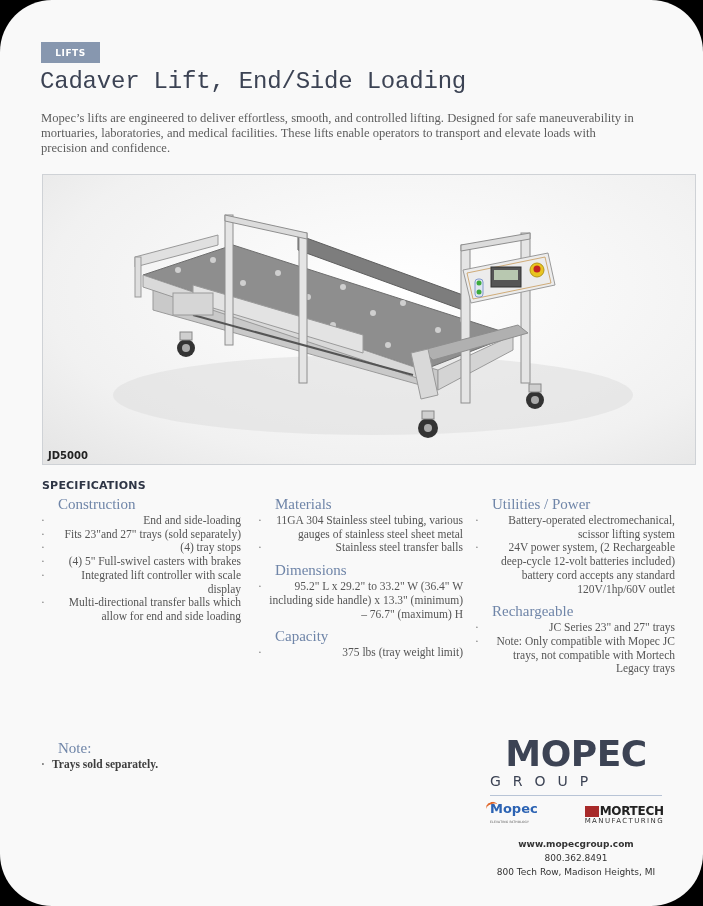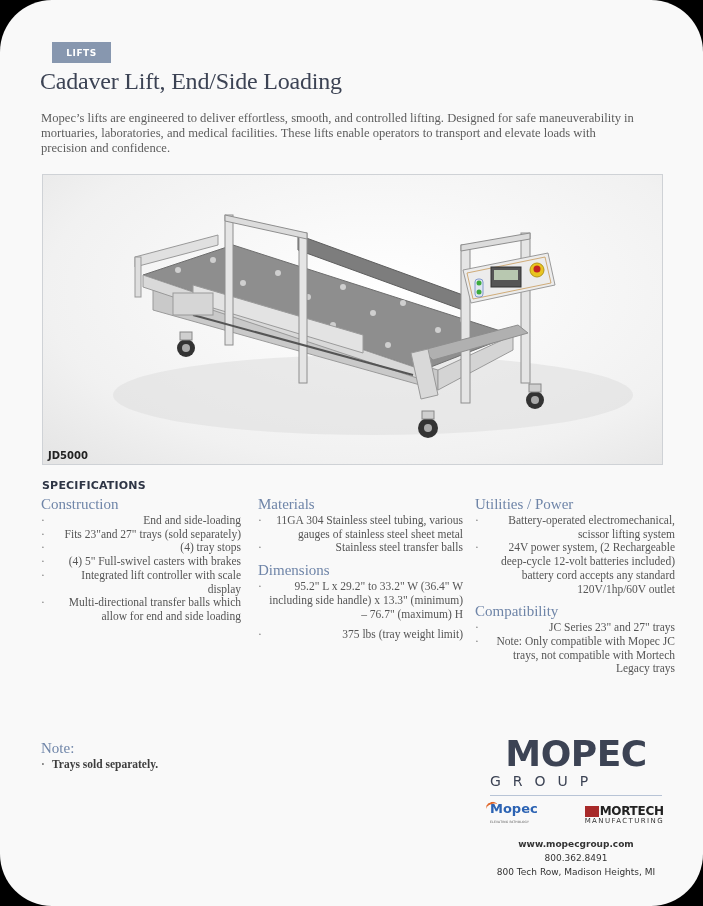--- a/index.html
+++ b/index.html
@@ -5,54 +5,55 @@
     html, body { margin: 0; padding: 0; }
     body {
       width: 703px; height: 906px; background: #000; position: relative; overflow: hidden;
       font-family: "Liberation Serif", serif;
     }
     .page {
       position: absolute; left: 0; top: 0; width: 703px; height: 906px;
       background: #f9f9f9; border-radius: 52px; overflow: hidden;
     }
     .tag {
-      position: absolute; left: 52px; top: 42px; width: 59px; height: 21px;
+      position: absolute; left: 41px; top: 42px; width: 59px; height: 21px;
       background: #8797af; color: #fff; font-family: "DejaVu Sans", sans-serif;
       font-weight: bold; font-size: 9px; letter-spacing: 0.5px;
       display: flex; align-items: center; justify-content: center;
     }
     .title {
-      position: absolute; left: 40px; top: 68px; font-family: Liberation Serif, serif;
+      position: absolute; left: 40px; top: 68px; font-family: Liberation Mono, monospace;
       font-size: 24px; color: #3c4354; font-weight: normal; letter-spacing: -0.2px;
       white-space: nowrap;
       text-align: right;
     }
     .intro {
       position: absolute; left: 41px; top: 111px; width: 600px; font-size: 12.6px;
       line-height: 15.2px; color: #5d5d5d;
     }
     .hero {
       position: absolute; left: 42px; top: 174px; width: 619px; height: 289px;
       border: 1px solid #cfd2d6; background: radial-gradient(ellipse at 55% 40%, #ffffff 0%, #f1f1f1 70%, #e4e4e4 100%);
       overflow: hidden;
+      padding-left: 33px;
     }
     .hero svg { position: absolute; left: 0; top: 0; }
     .model {
       position: absolute; left: 5px; bottom: 3px; font-family: "DejaVu Sans", sans-serif;
       font-size: 10px; font-weight: bold; color: #222;
     }
     .spec-head {
       position: absolute; left: 42px; top: 479px; font-family: "DejaVu Sans", sans-serif;
       font-weight: bold; font-size: 11px; color: #2e3545; letter-spacing: 0.2px;
     }
     .col { position: absolute; top: 496px; }
     .col1 { left: 41px; width: 200px; }
     .col2 { left: 258px; width: 205px; }
     .col3 { left: 475px; width: 200px; }
-    .sec-title { font-size: 15px; color: #6f85a8; margin: 0 0 1px 0; line-height: 17px; }
+    .sec-title { font-size: 15px; color: #6f85a8; margin: 0 0 1px 17px; line-height: 17px; }
     .sec { margin-bottom: 7px; }
     ul { list-style: none; margin: 0; padding: 0; text-align: right; }
     li {
       position: relative; padding-left: 11px; font-size: 11.5px; line-height: 13.7px; color: #555;
     }
     li::before { content: "·"; position: absolute; left: 0; top: 0; color: #777; }
     .note { position: absolute; left: 41px; top: 740px; }
     .note li { font-weight: bold; color: #3e3e3e; }
     .logo-area { position: absolute; left: 478px; top: 735px; width: 196px; }
     .mopec {
@@ -181,36 +182,37 @@
         <li>Stainless steel transfer balls</li>
       </ul>
     </div>
     <div class="sec">
       <div class="sec-title">Dimensions</div>
       <ul>
         <li>95.2" L x 29.2" to 33.2" W  (36.4" W including side handle) x 13.3" (minimum) – 76.7" (maximum) H</li>
       </ul>
     </div>
     <div class="sec">
+      <div class="sec-title">Capacity</div>
       <ul>
         <li>375 lbs (tray weight limit)</li>
       </ul>
     </div>
   </div>
 
   <div class="col col3">
     <div class="sec">
       <div class="sec-title">Utilities / Power</div>
       <ul>
         <li>Battery-operated electromechanical, scissor lifting system</li>
         <li>24V power system, (2 Rechargeable deep-cycle 12-volt batteries included) battery cord accepts any standard 120V/1hp/60V outlet</li>
       </ul>
     </div>
     <div class="sec">
-      <div class="sec-title">Compatibility</div>
+      <div class="sec-title">Rechargeable</div>
       <ul>
         <li>JC Series 23" and 27" trays</li>
         <li>Note: Only compatible with Mopec JC trays, not compatible with Mortech Legacy trays</li>
       </ul>
     </div>
   </div>
 
   <div class="note">
     <div class="sec-title">Note:</div>
     <ul>

